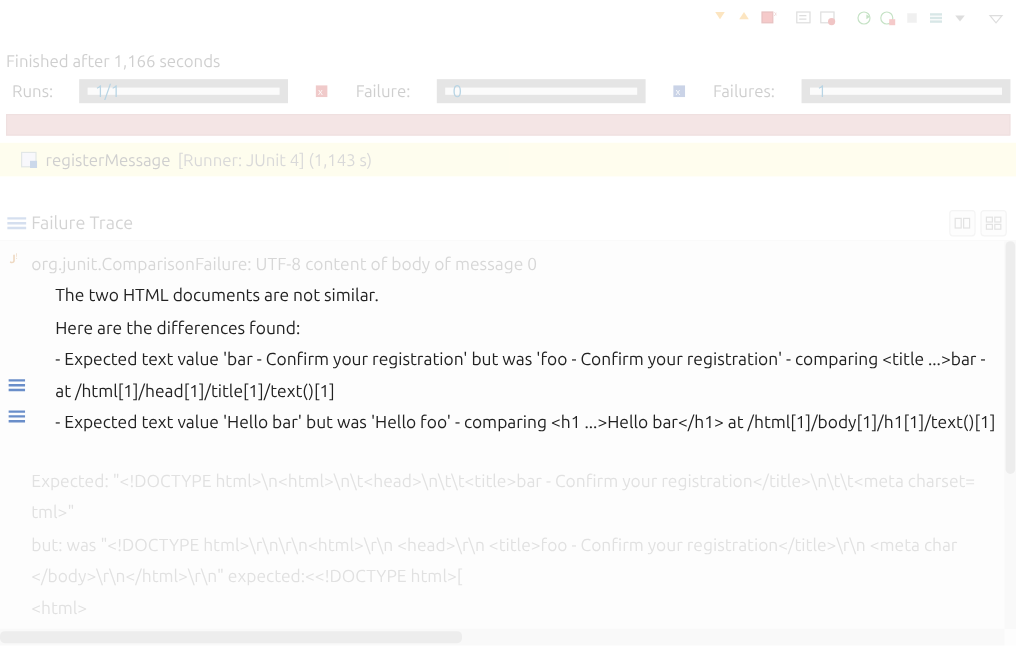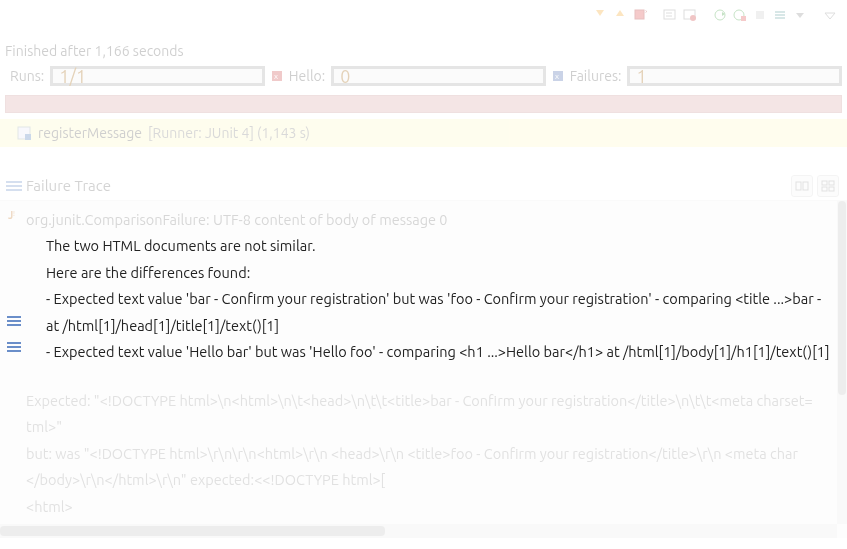--- a/index.html
+++ b/index.html
@@ -38,31 +38,31 @@
   }
 
   
   .counters {
     height: 26px;
     display: flex;
     align-items: center;
     padding: 0 5px 0 10px;
     font-size: 14px;
     color: #555;
-    gap: 6px;
+    gap: 22px;
   }
   .counter-label { color: #555; }
   .counter-box {
     flex: 1;
     height: 20px;
     background: #f3f3f3;
-    border: 3px solid #a3a3a3;
+    border: 7px solid #a3a3a3;
     padding: 1px 6px;
-    color: #a16207;
-    font-size: 18px;
+    color: #0369a1;
+    font-size: 14px;
     display: flex; align-items: center;
   }
   .counter-icon {
     width: 12px; height: 12px;
     display:inline-flex; align-items:center; justify-content:center;
     font-size:10px;
   }
 
   
   .progress {
@@ -232,21 +232,21 @@
 
 <div class="counters faded">
   <span class="counter-label">Runs:</span>
   <span class="counter-box">1/1</span>
   <span class="counter-icon">
       <svg width="10" height="10">
         <rect width="10" height="10" fill="#c44"></rect>
         <text x="2" y="8" font-size="8" fill="#fff">x</text>
       </svg>
     </span>
-  <span class="counter-label">Hello:</span>
+  <span class="counter-label">Failure:</span>
   <span class="counter-box">0</span>
   <span class="counter-icon">
       <svg width="10" height="10">
         <rect width="10" height="10" fill="#46a"></rect>
         <text x="2" y="8" font-size="8" fill="#fff">x</text>
       </svg>
     </span>
   <span class="counter-label">Failures:</span>
   <span class="counter-box">1</span>
 </div>

